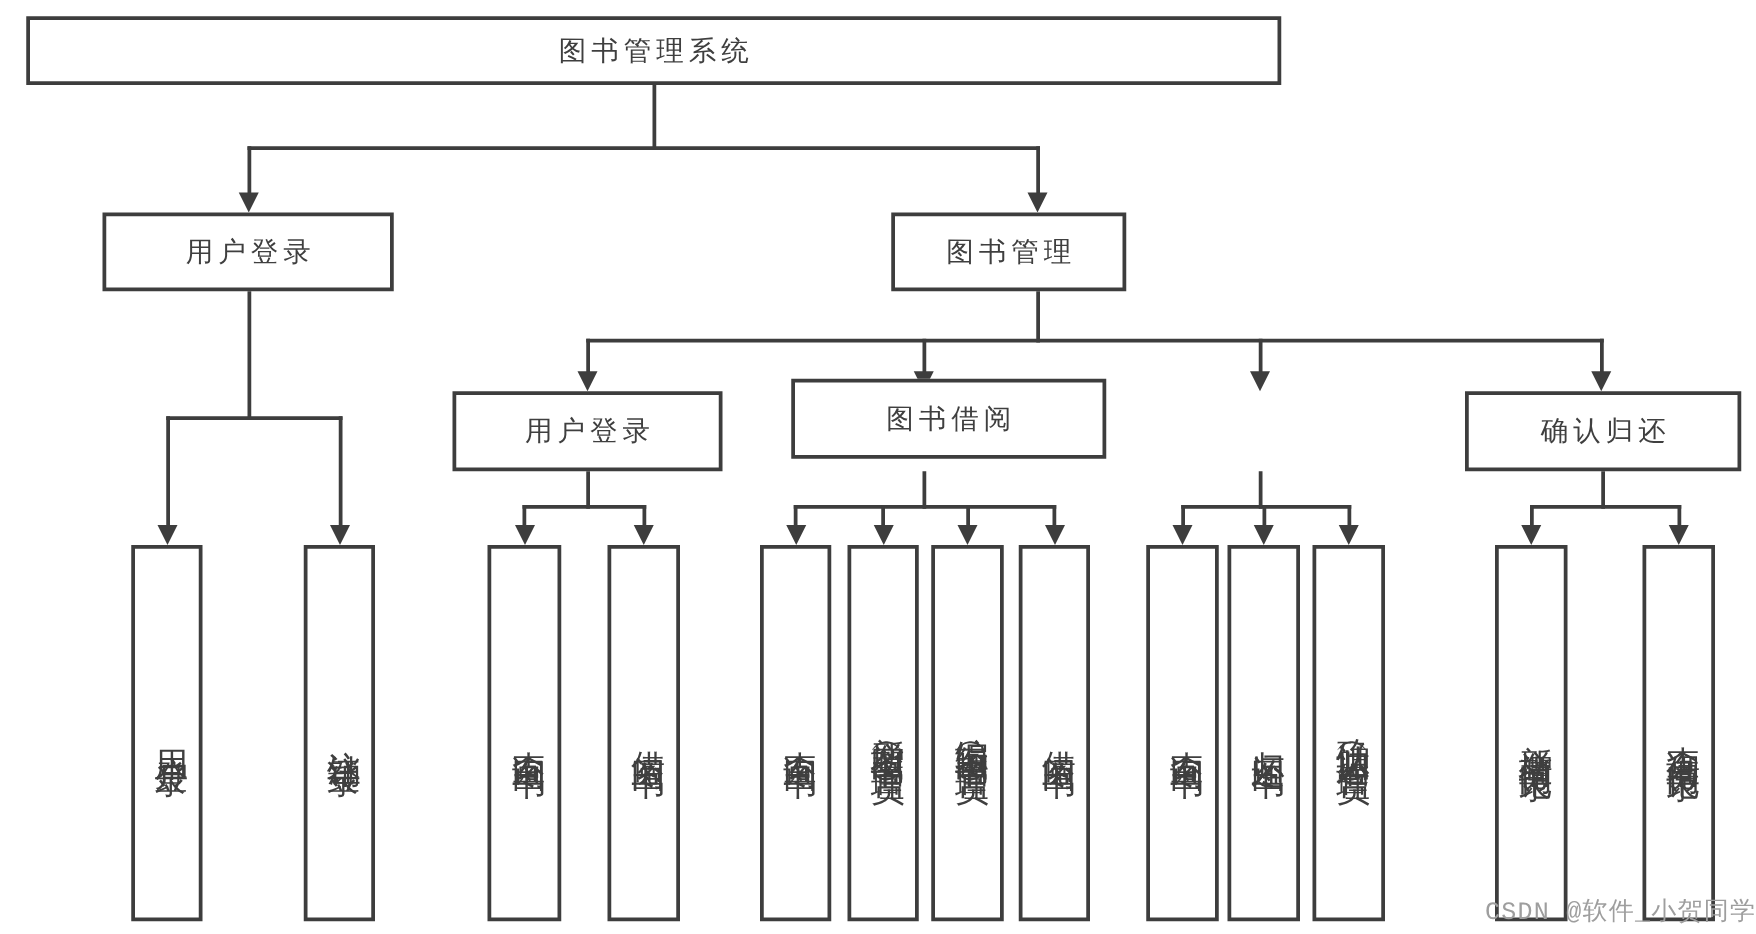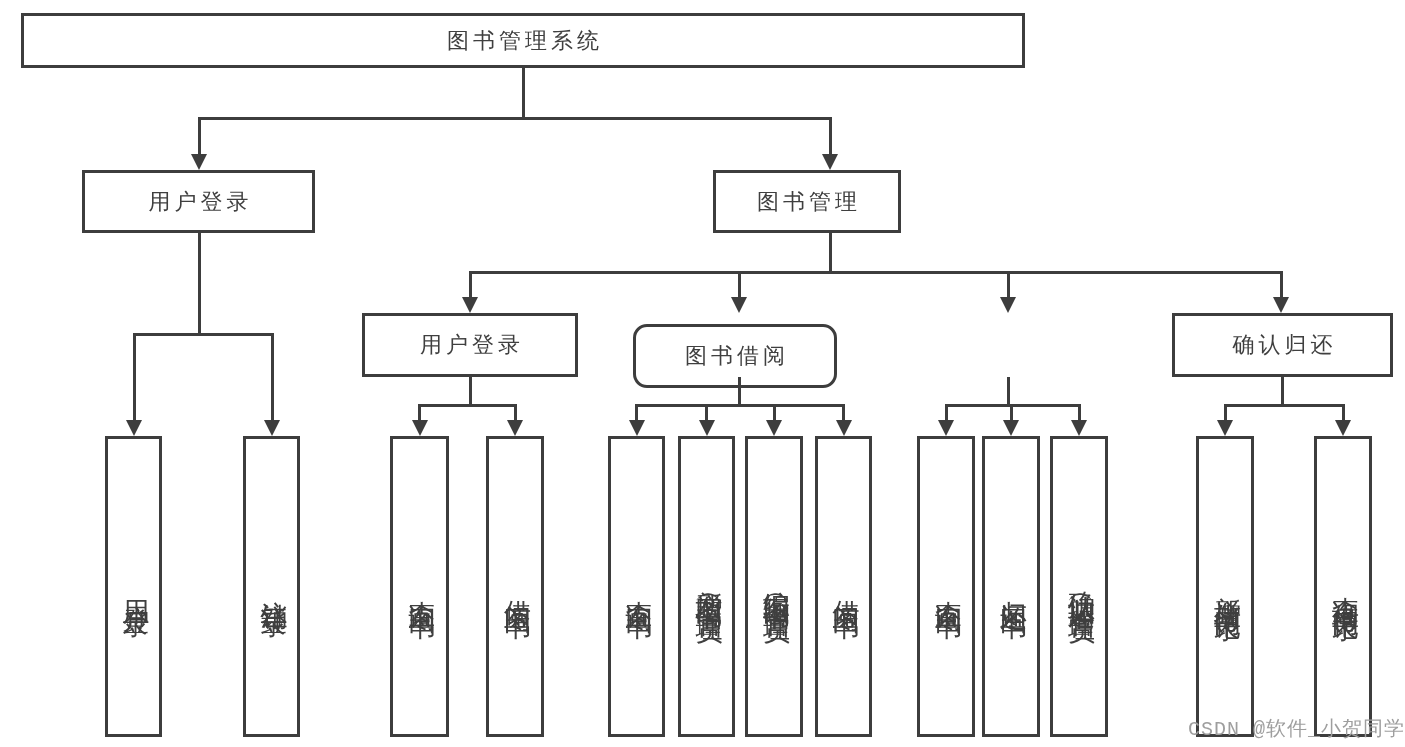--- a/index.html
+++ b/index.html
@@ -110,21 +110,21 @@
   <div class="arrow" style="left:264px; top:333px; height:103px;"></div>
 
   <div class="vline" style="left:828.5px; top:233px; height:41px;"></div>
   <div class="hline" style="left:468.5px; top:271px; width:814px;"></div>
   <div class="arrow" style="left:462px; top:271px; height:42px;"></div>
   <div class="arrow" style="left:731px; top:271px; height:42px;"></div>
   <div class="arrow" style="left:1000px; top:271px; height:42px;"></div>
   <div class="arrow" style="left:1273px; top:271px; height:42px;"></div>
 
   <div class="node" style="left:362px; top:313px; width:216px; height:64px;">用户登录</div>
-  <div class="node" style="left:633px; top:324px; width:204px; height:64px;border-radius:14px;">图书借阅</div>
+  <div class="node" style="left:633px; top:303px; width:252px; height:64px;">图书借阅</div>
   <div class="node" style="left:1172px; top:313px; width:221px; height:64px;">确认归还</div>
 
   <div class="vline" style="left:468.5px; top:377px; height:30px;"></div>
   <div class="hline" style="left:418px; top:404px; width:99px;"></div>
   <div class="arrow" style="left:411.5px; top:404px; height:32px;"></div>
   <div class="arrow" style="left:507px; top:404px; height:32px;"></div>
 
   <div class="vline" style="left:737.5px; top:377px; height:30px;"></div>
   <div class="hline" style="left:635px; top:404px; width:210px;"></div>
   <div class="arrow" style="left:628.5px; top:404px; height:32px;"></div>

